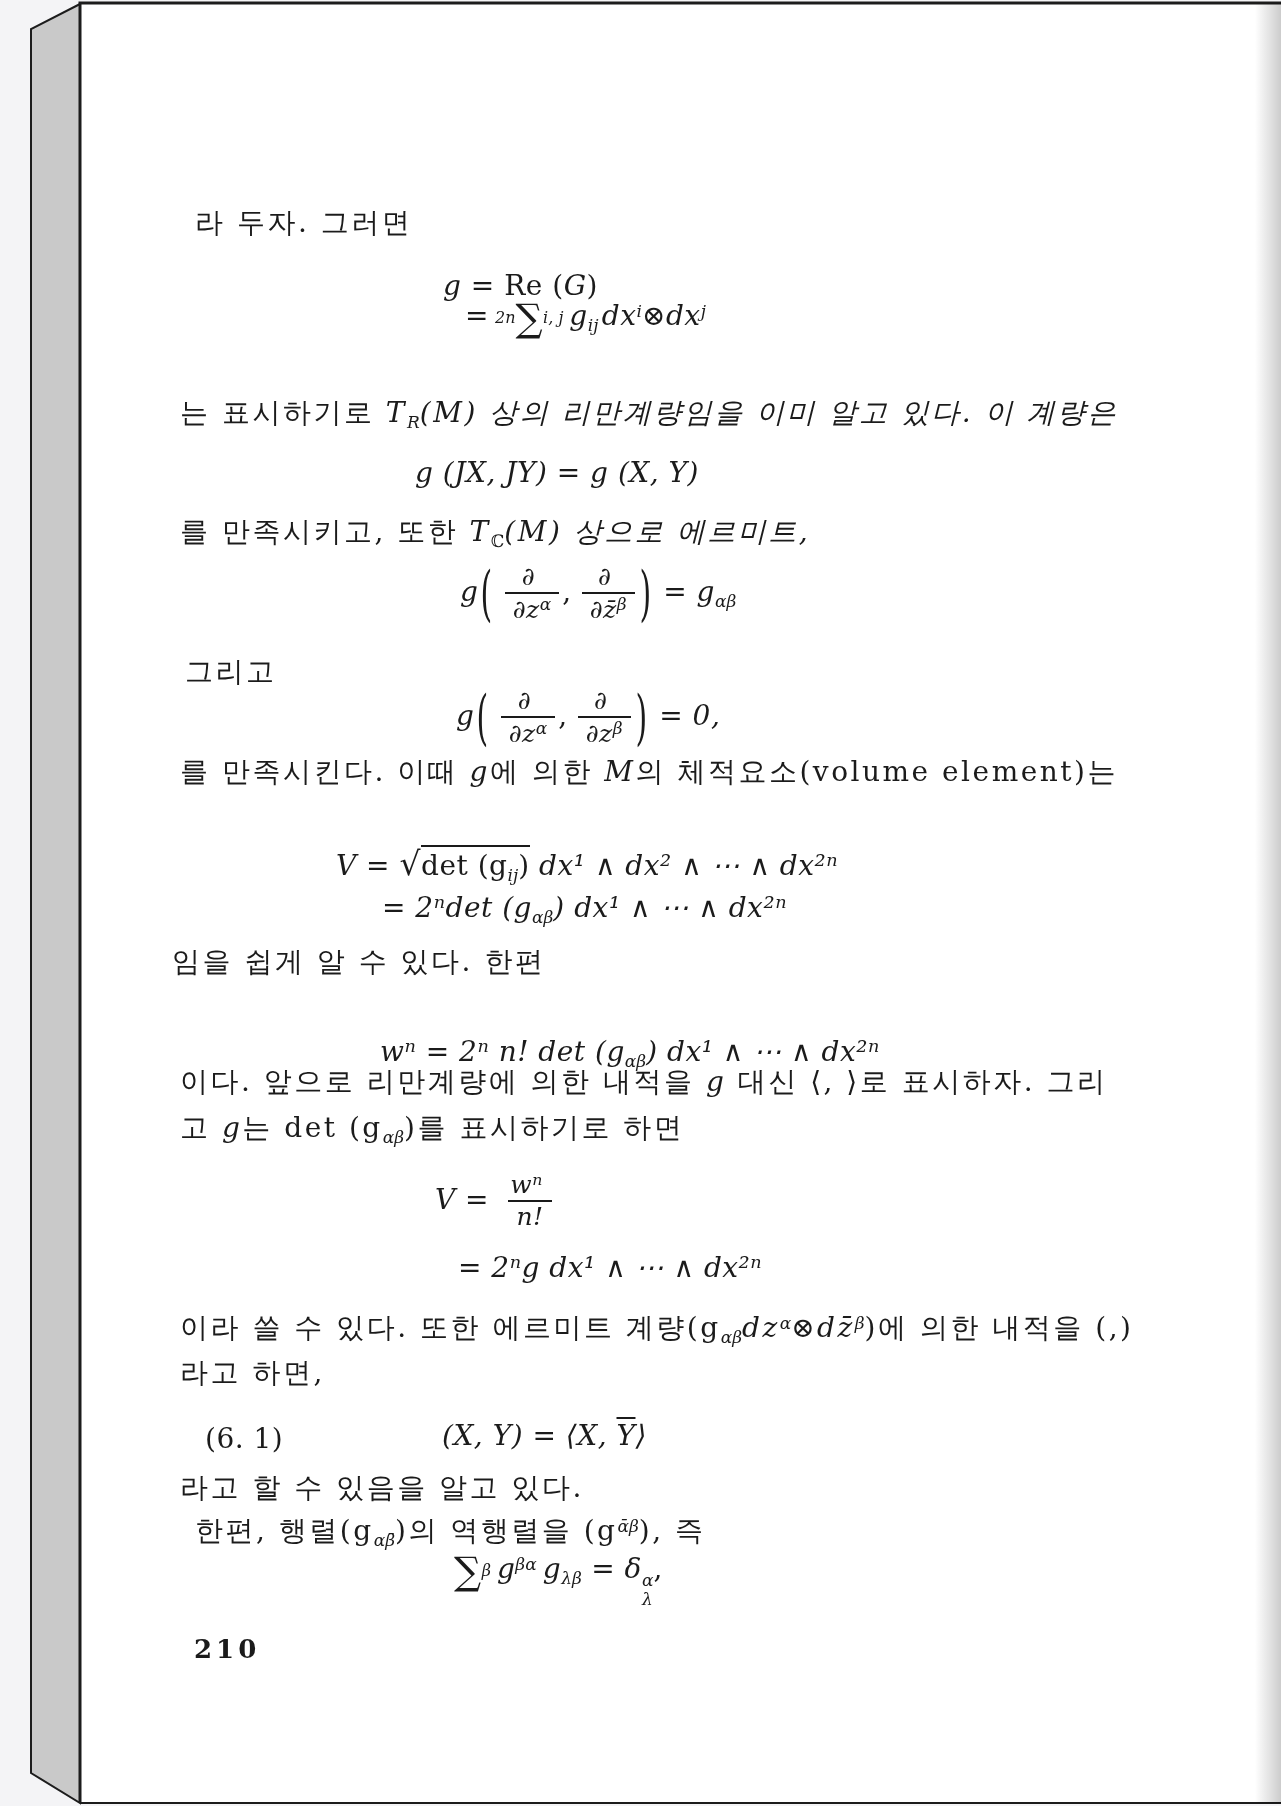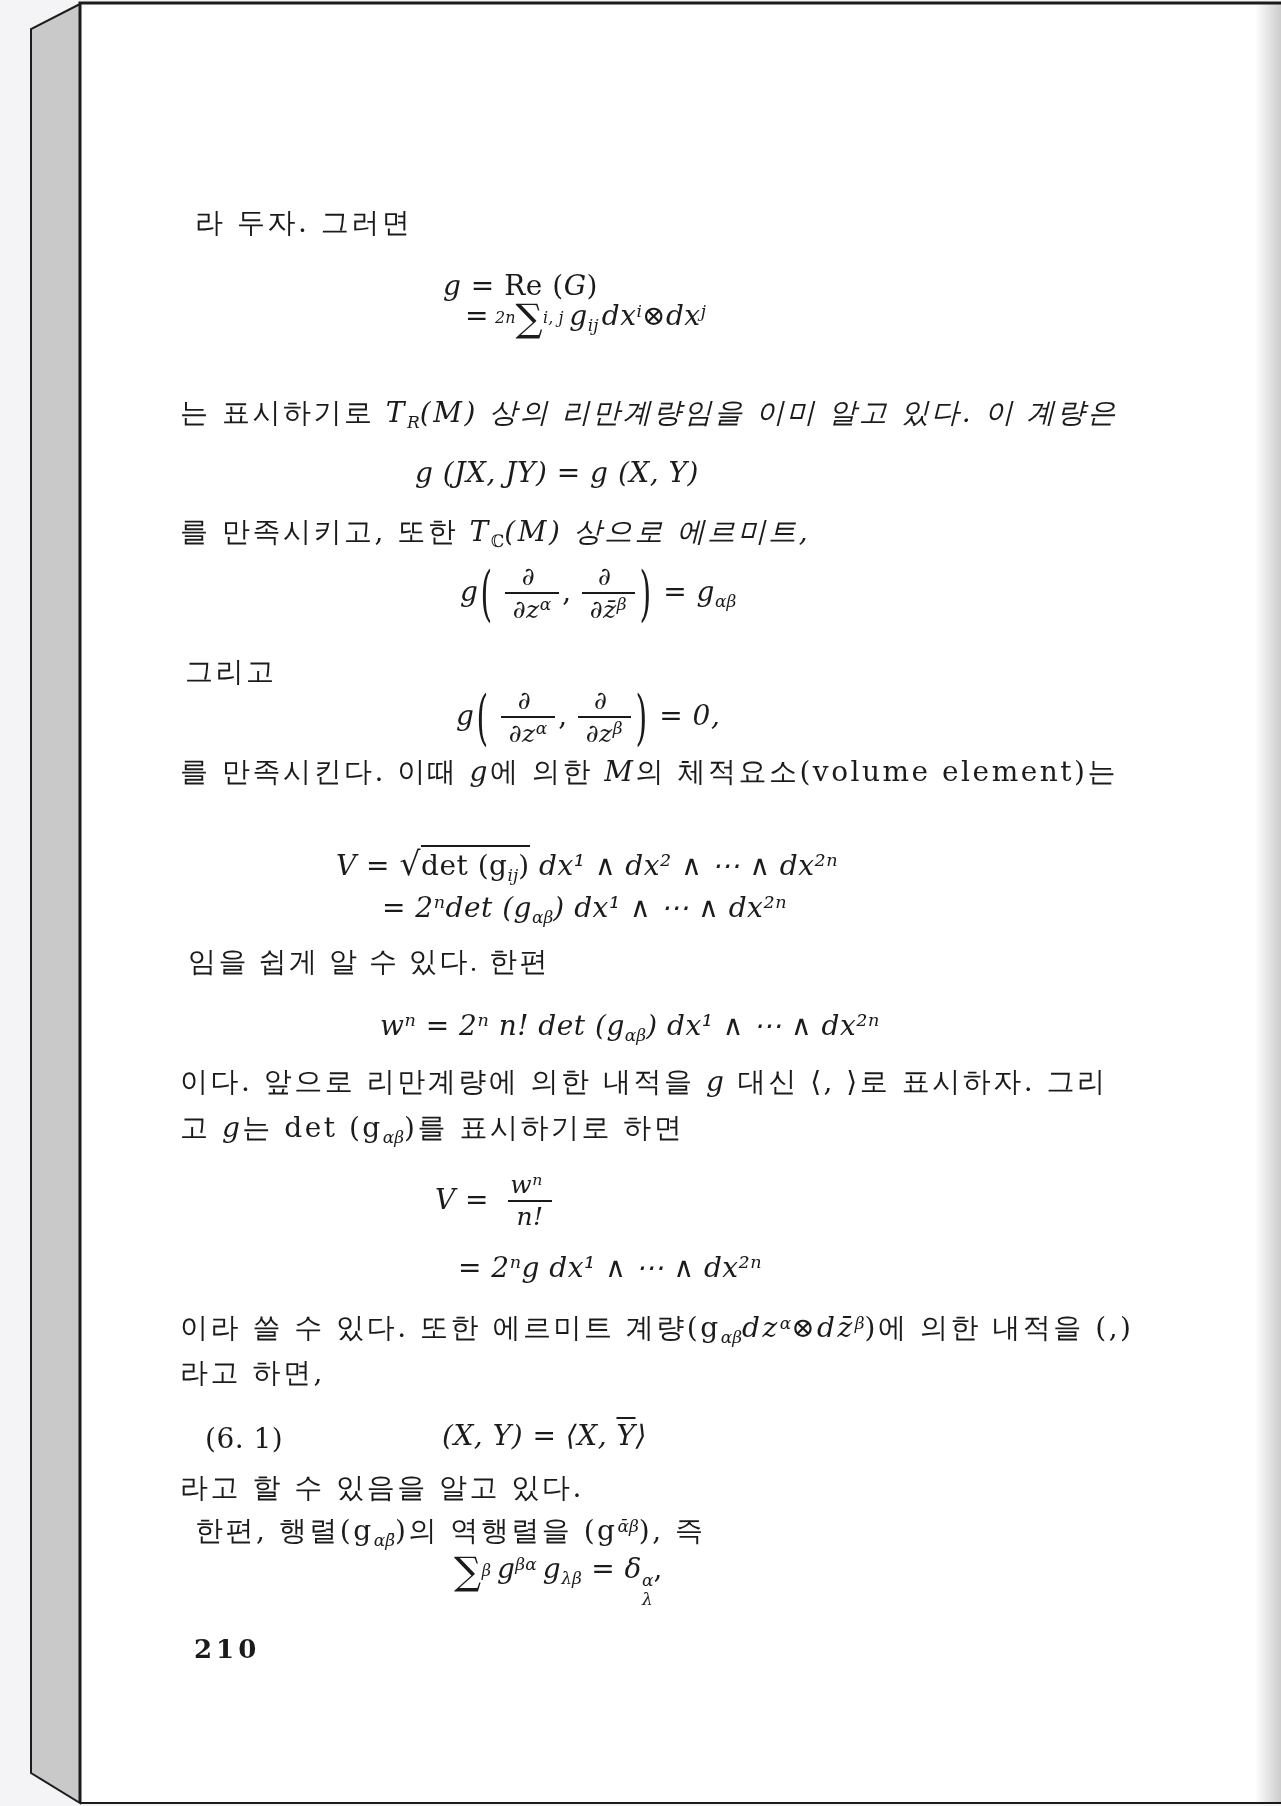--- a/index.html
+++ b/index.html
@@ -56,22 +56,22 @@
   .b-eq2{left:385px;top:295px;}
   .b-p2{left:100px;top:392px;}
   .b-eq3{left:335px;top:452px;}
   .b-p3{left:100px;top:511px;}
   .b-eq4{left:380px;top:560px;}
   .b-p4{left:105px;top:651px;}
   .b-eq5{left:376px;top:684px;}
   .b-p5{left:100px;top:751px;}
   .b-eq6{left:256px;top:840px;}
   .b-eq7{left:302px;top:887px;}
-  .b-p6{left:108px;top:941px;font-family:Liberation Serif, serif;}
-  .b-eq8{left:300px;top:1005px;}
+  .b-p6{left:92px;top:941px;}
+  .b-eq8{left:300px;top:1031px;}
   .b-p7a{left:100px;top:1061px;}
   .b-p7b{left:100px;top:1107px;}
   .b-eq9{left:355px;top:1168px;}
   .b-eq10{left:378px;top:1247px;}
   .b-p8a{left:100px;top:1307px;}
   .b-p8b{left:100px;top:1352px;}
   .b-eq11tag{left:125px;top:1418px;}
   .b-eq11{left:362px;top:1415px;}
   .b-p9{left:100px;top:1467px;}
   .b-p10{left:115px;top:1510px;}

